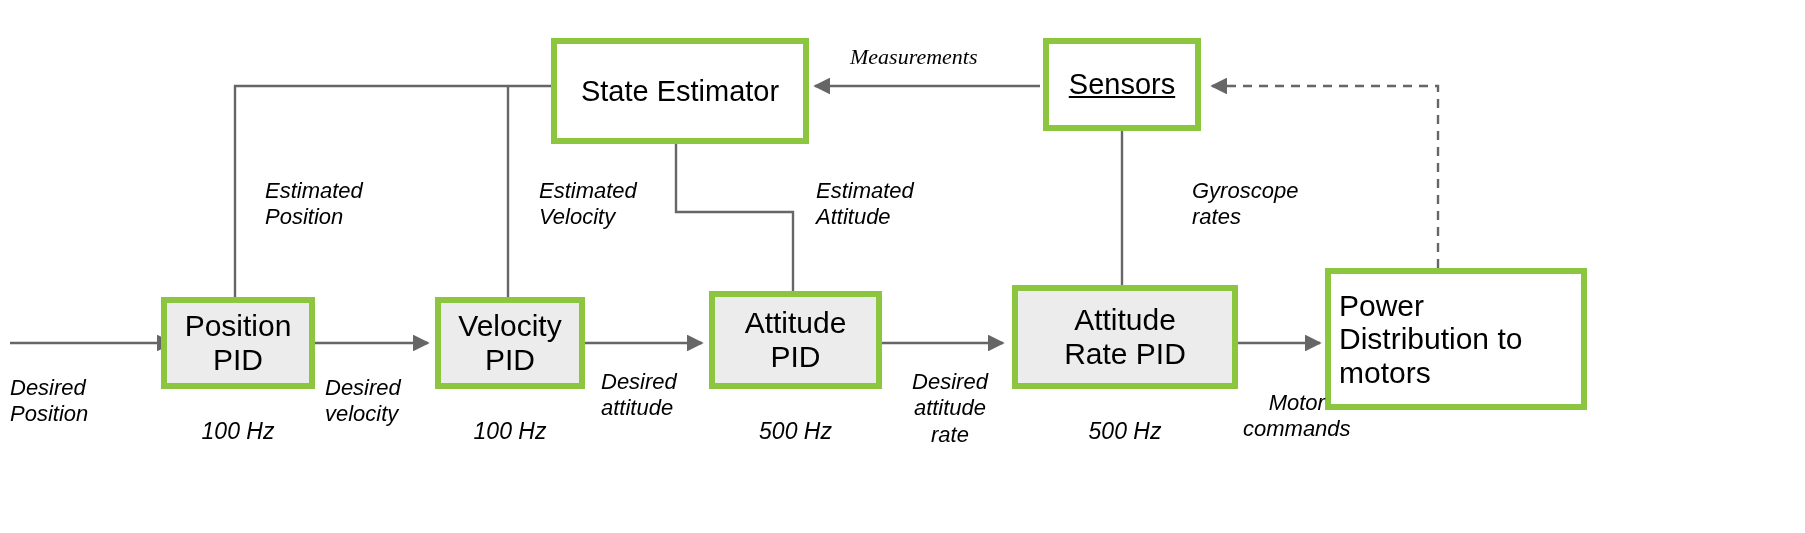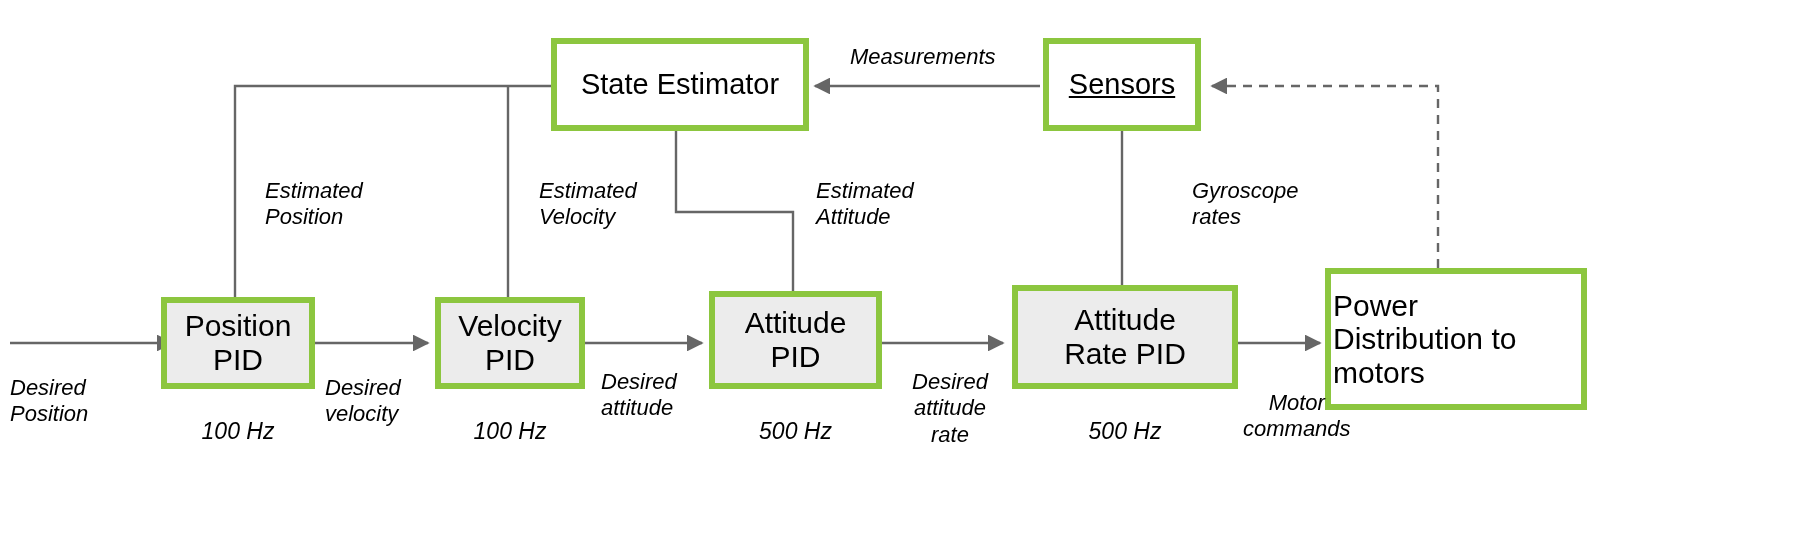--- a/index.html
+++ b/index.html
@@ -82,21 +82,21 @@
       <line x1="585" y1="343" x2="702" y2="343" marker-end="url(#arrow)"></line>
 
       <line x1="882" y1="343" x2="1003" y2="343" marker-end="url(#arrow)"></line>
 
       <line x1="1238" y1="343" x2="1320" y2="343" marker-end="url(#arrow)"></line>
 
       <path d="M 1438 268 L 1438 86 L 1212 86" stroke-dasharray="9 7" marker-end="url(#arrow)"></path>
     </g>
   </svg>
 
-  <div class="node node-white" style="left:551px; top:38px; width:258px; height:93px; font-size:29px;">
+  <div class="node node-white" style="left:551px; top:38px; width:258px; height:106px; font-size:29px;">
     <span>State Estimator</span>
   </div>
 
   <div class="node node-white" style="left:1043px; top:38px; width:158px; height:93px; font-size:29px;text-decoration:underline;">
     <span>Sensors</span>
   </div>
 
   <div class="node node-gray" style="left:161px; top:297px; width:154px; height:92px; font-size:30px;">
     <span>Position
 PID</span>
@@ -110,27 +110,27 @@
   <div class="node node-gray" style="left:709px; top:291px; width:173px; height:98px; font-size:30px;">
     <span>Attitude
 PID</span>
   </div>
 
   <div class="node node-gray" style="left:1012px; top:285px; width:226px; height:104px; font-size:30px;">
     <span>Attitude
 Rate PID</span>
   </div>
 
-  <div class="node node-white" style="left:1325px; top:268px; width:262px; height:142px; font-size:30px; justify-content:flex-start; padding-left:2px; text-align:left;">
+  <div class="node node-white" style="left:1325px; top:268px; width:262px; height:142px; font-size:30px; justify-content:flex-start; padding-left:8px; text-align:left;">
     <span>Power
 Distribution to
 motors</span>
   </div>
 
-  <div class="edge-label lbl-left" style="left:850px; top:44px; font-size:22px;">Measurements</div>
+  <div class="edge-label lbl-left" style="left:850px; top:44px; font-size:22px;font-family:Liberation Serif, serif;">Measurements</div>
 
   <div class="edge-label lbl-left" style="left:265px; top:178px; font-size:22px;">Estimated
 Position</div>
 
   <div class="edge-label lbl-left" style="left:539px; top:178px; font-size:22px;">Estimated
 Velocity</div>
 
   <div class="edge-label lbl-left" style="left:816px; top:178px; font-size:22px;">Estimated
 Attitude</div>
 

